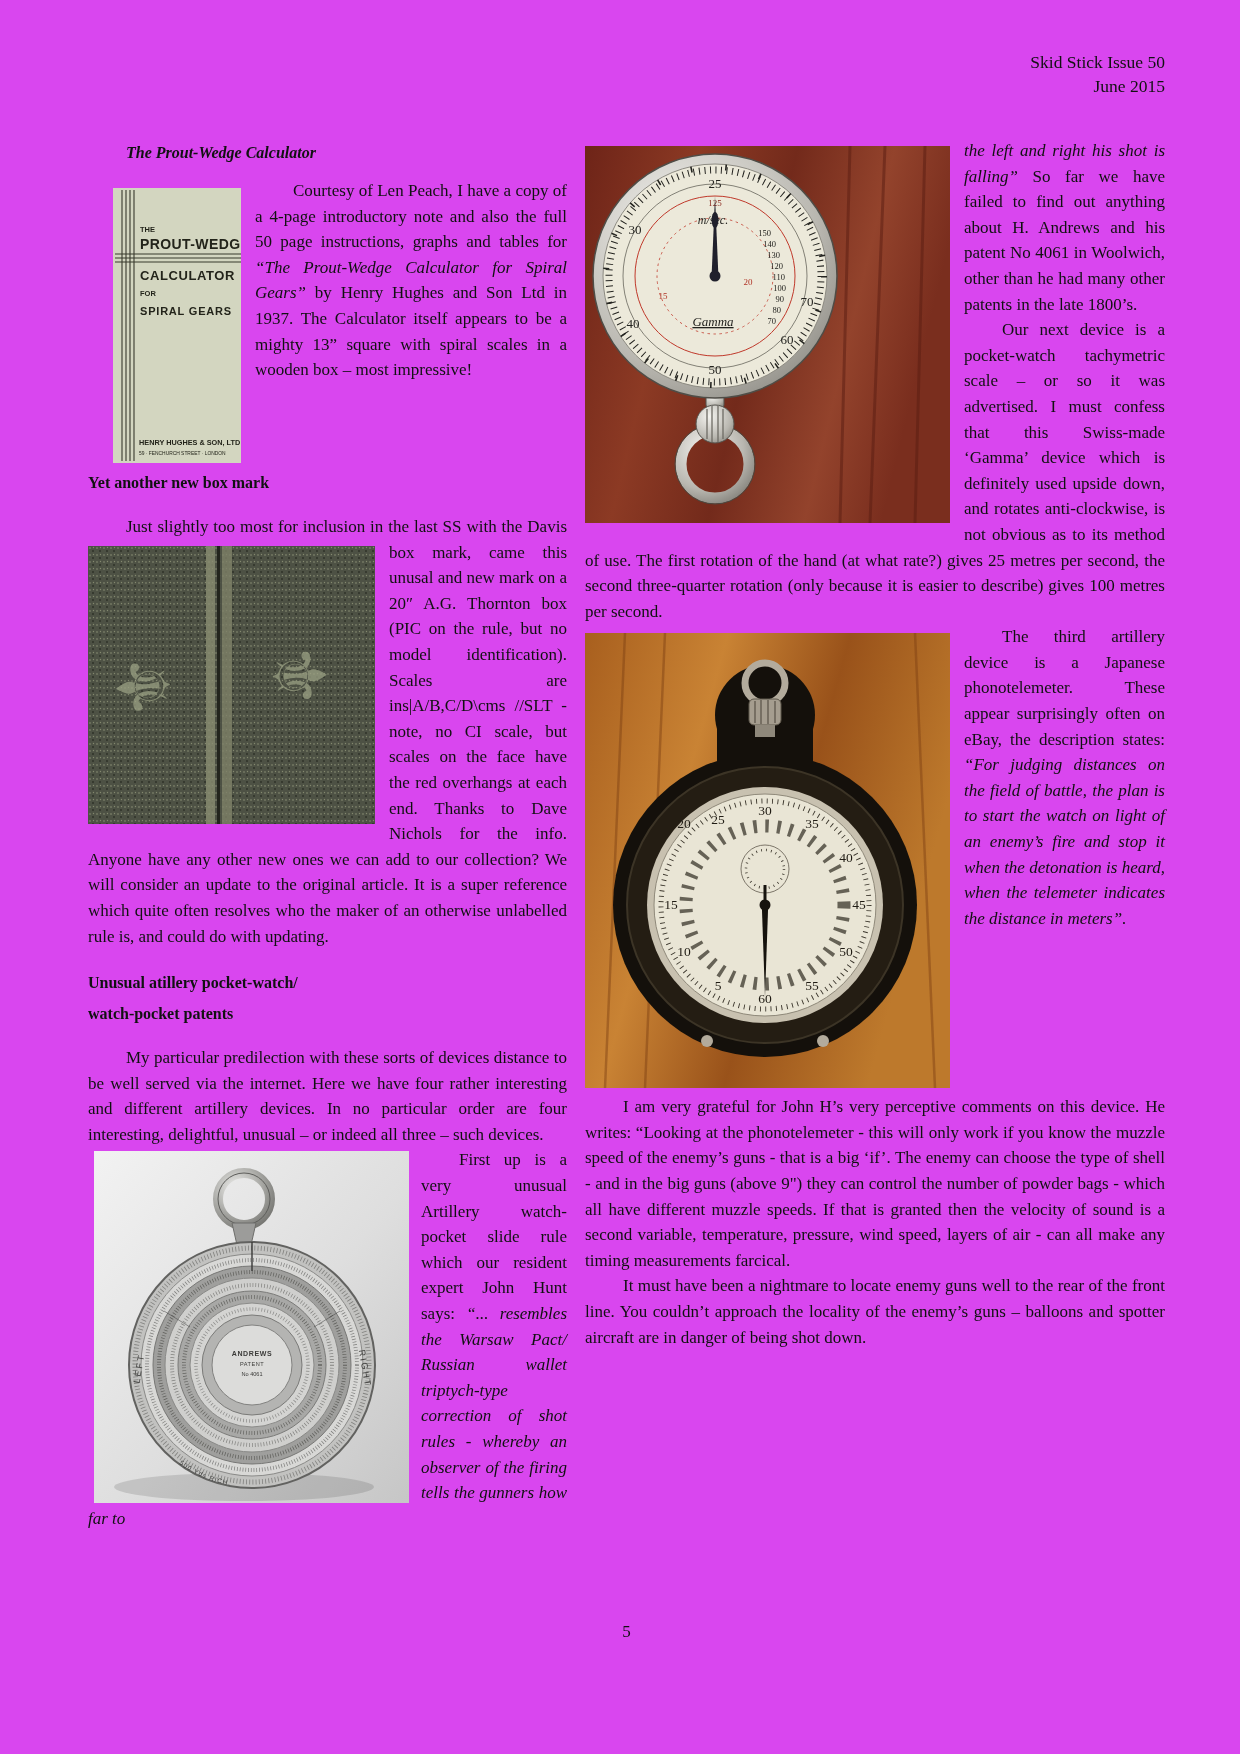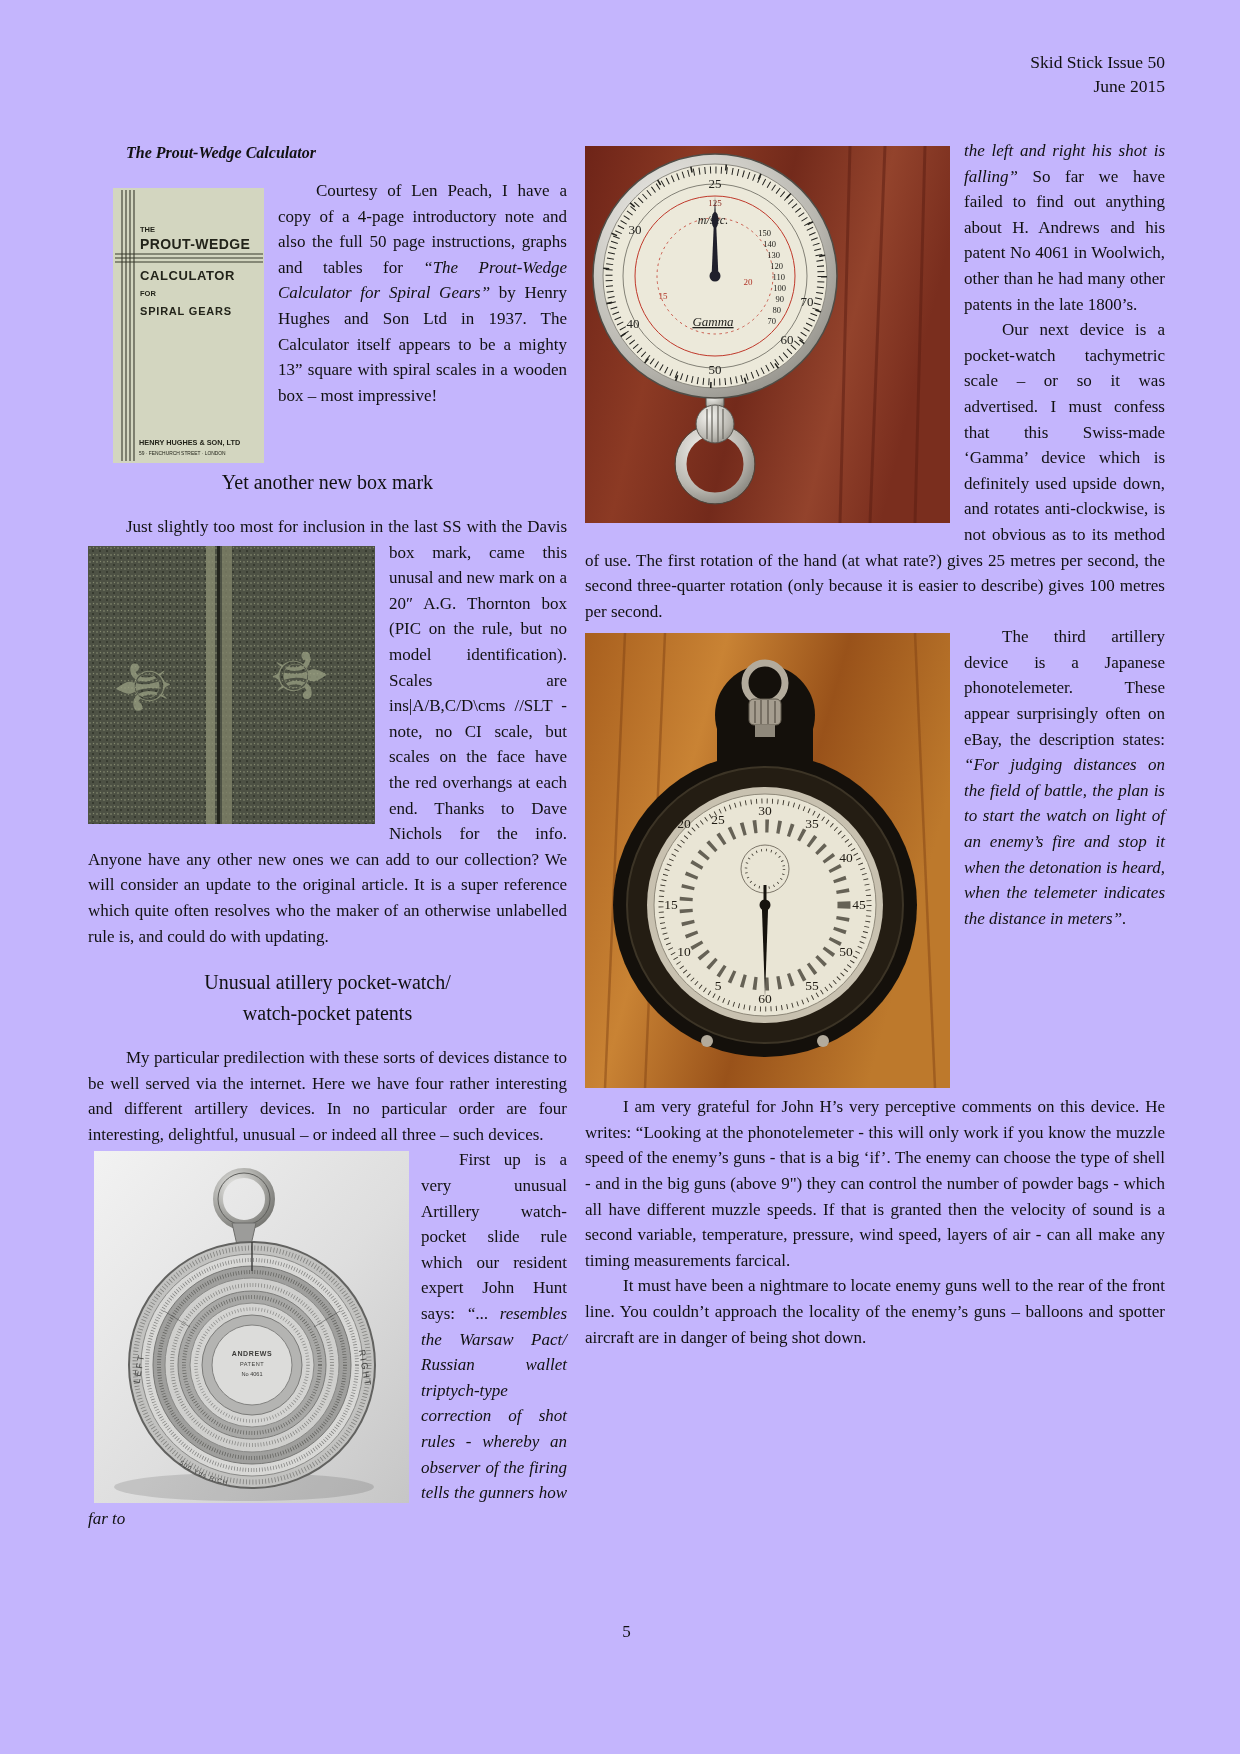--- a/index.html
+++ b/index.html
@@ -1,32 +1,32 @@
 <!DOCTYPE html>
 <html><head>
 <meta charset="utf-8">
 <style>
   html,body{margin:0;padding:0;background:#888;}
-  .page{position:relative;width:1240px;height:1754px;background:#c4b5fd;
+  .page{position:relative;width:1240px;height:1754px;background:#d946ef;
         font-family:"Liberation Serif",serif;color:#111;overflow:hidden;}
   .header{position:absolute;top:50px;left:88px;width:1077px;text-align:right;
           font-size:17.5px;line-height:24px;}
   .colL{position:absolute;left:88px;top:138px;width:479px;}
   .colR{position:absolute;left:585px;top:138px;width:580px;}
   p.body{font-size:17px;line-height:25.6px;text-align:justify;margin:0;}
   .indent{text-indent:38px;}
   .mt{margin-top:25px;}
   .clear{clear:both;}
   .it{font-style:italic;}
   .h-small{font-size:16px;font-weight:bold;font-style:italic;margin:6px 0 16px 38px;}
-  h2.sec{font-size:20px;font-weight:normal;text-align:center;margin:18px 0 16px;clear:both;
+  h2.sec{font-size:16px;font-weight:bold;text-align:left;margin:18px 0 16px;clear:both;
          line-height:31px;}
   .imgf{float:left;position:relative;overflow:hidden;}
   .imgf svg{display:block;}
-  .f-booklet{width:151px;height:275px;margin:10px 14px 4px 25px;}
+  .f-booklet{width:128px;height:275px;margin:10px 14px 4px 25px;}
   .f-boxmark{width:287px;height:278px;margin:6px 14px 4px 0;}
   .f-slide{width:315px;height:352px;margin:4px 12px 0 6px;}
   .f-gamma{width:365px;height:377px;margin:8px 14px 6px 0;}
   .f-phono{width:365px;height:455px;margin:9px 14px 6px 0;}
   .footer{position:absolute;left:88px;top:1622px;width:1077px;text-align:center;font-size:17px;}
 </style>
 </head>
 <body>
 
 <div class="page">

